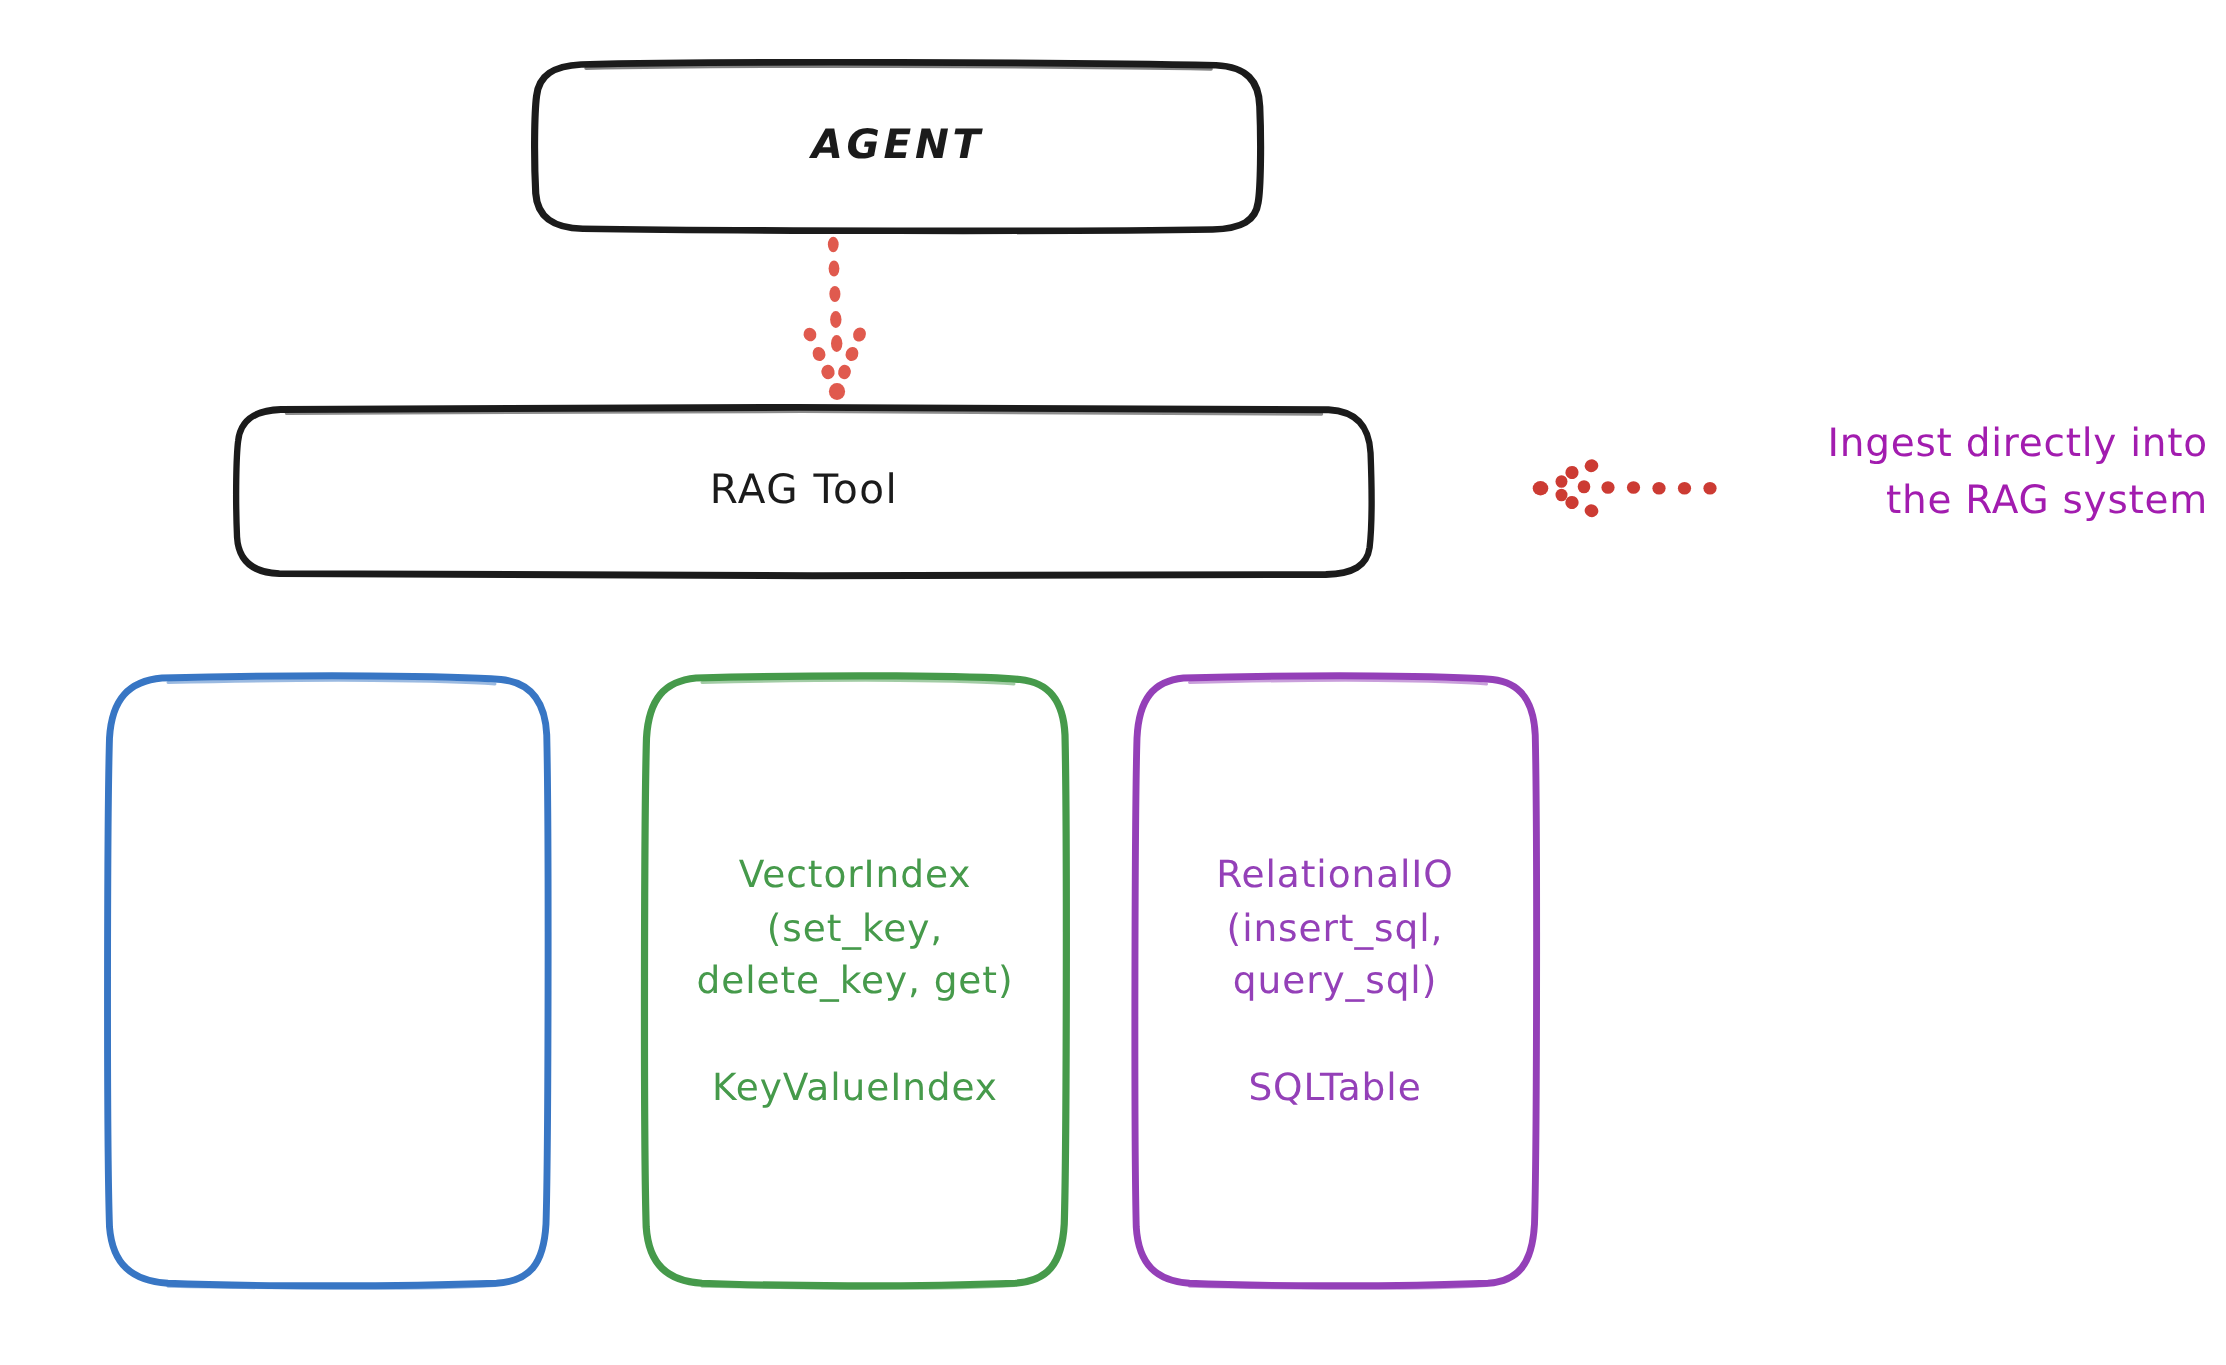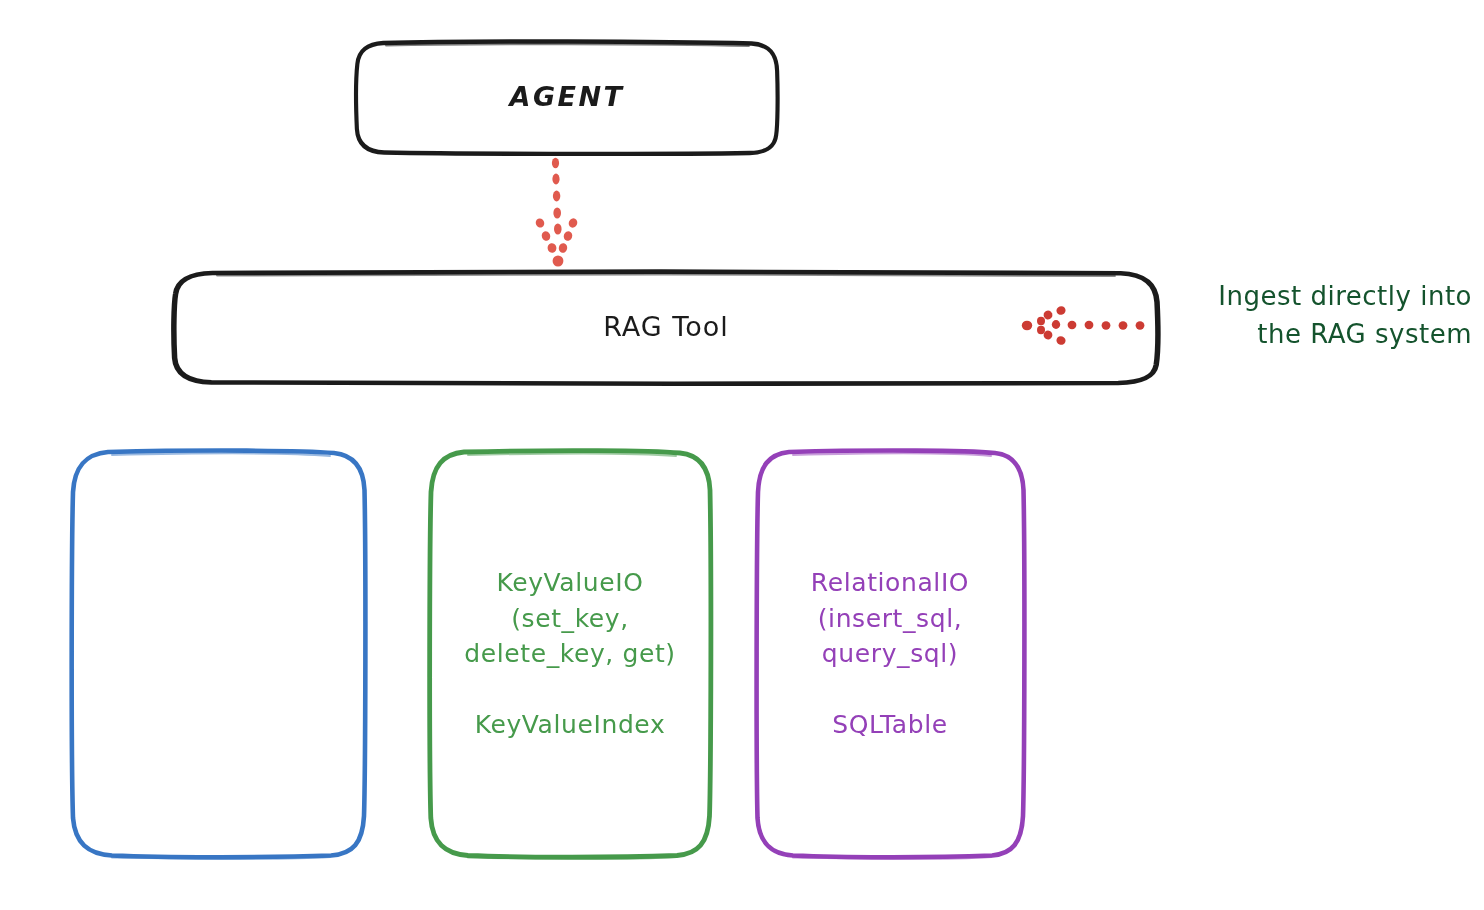--- a/index.html
+++ b/index.html
@@ -40,37 +40,37 @@
     z-index: 2;
     white-space: pre-line;
     line-height: 1.28;
     letter-spacing: 0.5px;
   }
 
   
   #agent-node {
     left: 355px;
     top: 40px;
-    width: 424px;
+    width: 487px;
     height: 115px;
   }
   #agent-node .node-label {
     font-family: "DejaVu Sans", sans-serif;
     font-size: 27px;
     font-style: italic;
     font-weight: 700;
     color: #1b1b1b;
     letter-spacing: 2.5px;
   }
 
   
   #rag-tool-node {
-    left: 172px;
+    left: 156px;
     top: 270px;
-    width: 988px;
+    width: 760px;
     height: 114px;
   }
   #rag-tool-node .node-label {
     font-size: 27px;
     color: #1b1b1b;
     letter-spacing: 1px;
   }
 
   
   .provider {
@@ -91,21 +91,21 @@
   #vectorio-node .node-label { color: #3876c4; }
   #keyvalueio-node .node-label { color: #469a4b; }
   #relationalio-node .node-label { color: #9440b8; }
 
   
   #ingest-annotation {
     position: absolute;
     left: 1142px;
     top: 278px;
     width: 330px;
-    color: #14532d;
+    color: #a21caf;
     font-size: 26px;
     line-height: 1.45;
     text-align: right;
     letter-spacing: 0.5px;
     white-space: pre-line;
   }
 
   #arrow-down-svg {
     position: absolute;
     left: 505px;
@@ -199,21 +199,21 @@
 
   <div class="node provider" id="keyvalueio-node">
     <svg class="node-svg" viewBox="0 0 288 412" preserveAspectRatio="none">
       <path d="M 38 4 C 135 1.5 225 2.5 254 5 C 274 7 283 20 284 42
                C 285.5 110 285 320 283.5 368 C 282 395 272 406 251 407.5
                C 182 410 92 409.5 42 407.5 C 19 406 6.5 395 4.8 370
                C 3 310 3.5 95 5 44 C 6.5 18 17 6 38 4 Z" fill="#ffffff" stroke="#469a4b" stroke-width="4.8" stroke-linecap="round" stroke-linejoin="round"></path>
       <path d="M 42 7 C 145 4.5 220 5.5 250 8" fill="none" stroke="#469a4b" stroke-width="2" stroke-linecap="round" opacity="0.5"></path>
       <path d="M 42 409.5 C 145 411.5 220 411 250 409" fill="none" stroke="#469a4b" stroke-width="2" stroke-linecap="round" opacity="0.5"></path>
     </svg>
-    <div class="node-label">KeyValueIO
+    <div class="node-label">VectorIndex
 (set_key,
 delete_key, get)
 
 KeyValueIndex</div>
   </div>
 
   <div class="node provider" id="relationalio-node">
     <svg class="node-svg" viewBox="0 0 274 412" preserveAspectRatio="none">
       <path d="M 36 4 C 128 1.5 214 2.5 242 5 C 261 7 269.5 20 270.5 42
                C 272 110 271.5 320 270 368 C 268.5 395 259 406 239 407.5

